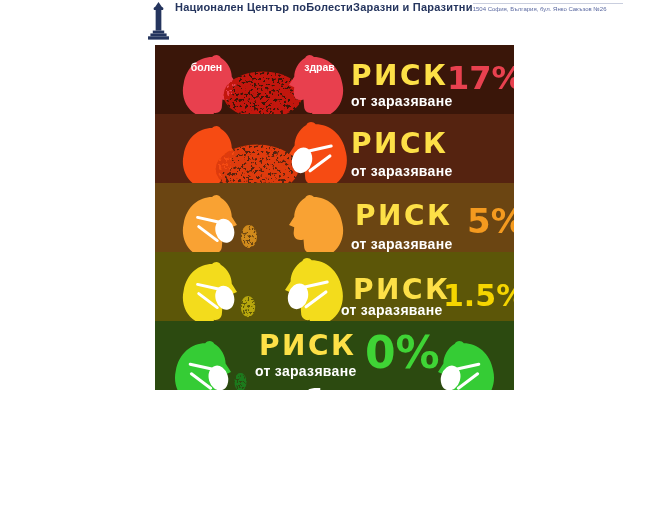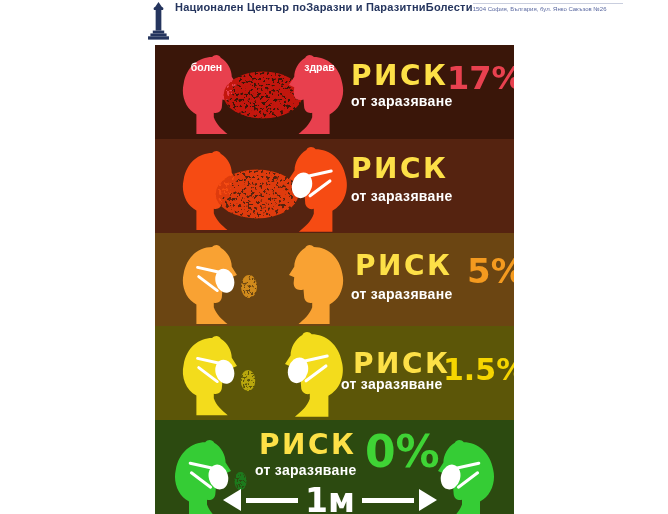--- a/index.html
+++ b/index.html
@@ -7,21 +7,21 @@
          font-family:"Liberation Sans","DejaVu Sans",sans-serif;}
 
   
   .hdr{position:absolute;left:147px;top:2px;display:flex;gap:5px;align-items:flex-start;}
   .hdr-logo{width:23px;height:40px;flex:0 0 auto;}
   .hdr-text{display:flex;flex-direction:row;}
   .org-line{font-weight:bold;font-size:11px;line-height:10.5px;color:#25355E;letter-spacing:.2px;}
   .org-addr{font-size:6px;line-height:8px;color:#5A68A0;margin-top:1px;border-top:1px solid #c9cede;padding-top:1px;width:150px;}
 
   
-  .poster{position:absolute;left:155px;top:45px;width:359px;height:469px;display:flex;flex-direction:column;}
+  .poster{position:absolute;left:155px;top:45px;width:359px;height:345px;display:flex;flex-direction:column;}
   .band{position:relative;flex:1 1 0;overflow:hidden;}
 
   .head{position:absolute;width:58px;}
   .head svg{display:block;width:100%;height:auto;}
   .flip svg{transform:scaleX(-1);}
   .head-label{position:absolute;top:9px;left:1px;width:53px;text-align:center;
               font-weight:bold;font-size:10.5px;line-height:11px;color:#fff;}
   .flip .head-label{left:4px;}
 
   .spray{position:absolute;}
@@ -69,22 +69,22 @@
     <svg class="hdr-logo" viewBox="0 0 24 42" style="fill: rgb(37, 53, 94);">
       <path d="M12 0 L16.5 6.5 H7.5 Z"></path>
       <rect x="7" y="5.5" width="10" height="3" rx="1"></rect>
       <rect x="9" y="8" width="6" height="22"></rect>
       <rect x="6" y="30" width="12" height="3"></rect>
       <rect x="3.5" y="33" width="17" height="3"></rect>
       <rect x="1" y="36" width="22" height="3.5"></rect>
     </svg>
     <div class="hdr-text">
       <span class="org-line">Национален Център по</span>
+      <span class="org-line">Болести</span>
       <span class="org-line">Заразни и Паразитни</span>
-      <span class="org-line">Болести</span>
       <span class="org-addr">1504 София, България, бул. Янко Сакъзов №26</span>
     </div>
   </div>
 
   <div class="poster">
 
     <div class="band" style="background-color: rgb(58, 22, 9);">
       <div class="head" style="left:24px;top:8px">
         <svg viewBox="0 0 100 140" style="fill: rgb(232, 64, 78);">
             <use href="#head-shape"></use>

